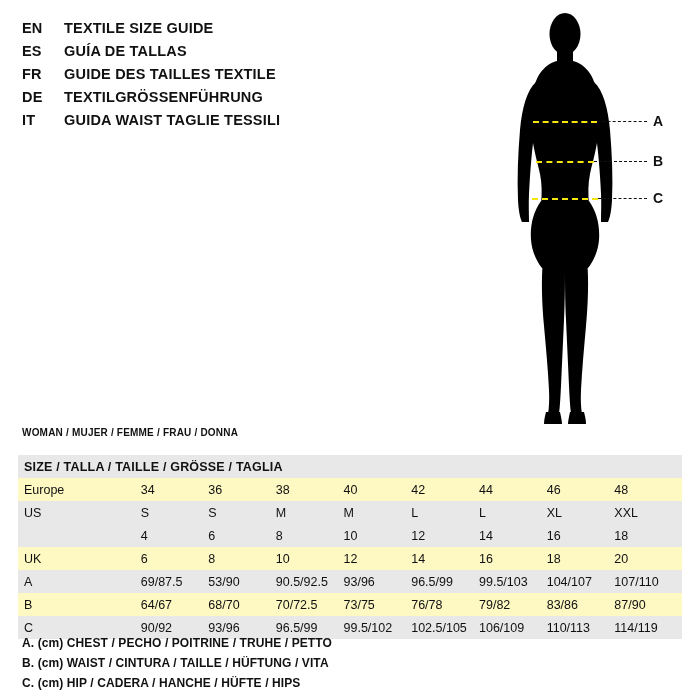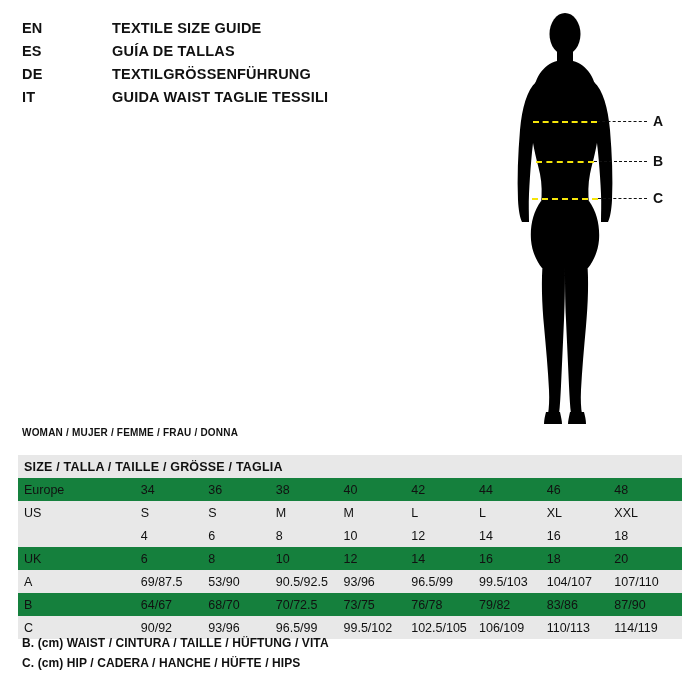--- a/index.html
+++ b/index.html
@@ -21,21 +21,20 @@
     position: absolute;
     left: 22px;
     top: 20px;
     width: 330px;
   }
   .lang-row {
     display: flex;
     align-items: baseline;
     margin-bottom: 2px;
     height: 21px;
-    gap: 48px;
   }
   .lang-code {
     width: 42px;
     font-size: 14.5px;
     font-weight: bold;
     letter-spacing: 0.2px;
   }
   .lang-text {
     font-size: 14.5px;
     font-weight: bold;
@@ -93,21 +92,21 @@
   }
   #size-table td {
     padding: 3px 0 3px 0;
     vertical-align: middle;
     height: 17px;
   }
   #size-table tr.shaded {
     background: #e8e8e8;
   }
   #size-table tr.plain {
-    background: #15803d;
+    background: #fef9c3;
   }
   .hdr-row td {
     font-weight: bold;
     letter-spacing: 0.2px;
   }
   .col-label {
     width: 118px;
     padding-left: 6px !important;
     font-weight: normal;
   }
@@ -135,20 +134,24 @@
 <body>
 
 <div id="lang-block">
   <div class="lang-row">
     <div class="lang-code">EN</div>
     <div class="lang-text">TEXTILE SIZE GUIDE</div>
   </div>
   <div class="lang-row">
     <div class="lang-code">ES</div>
     <div class="lang-text">GUÍA DE TALLAS</div>
+  </div>
+  <div class="lang-row">
+    <div class="lang-code">FR</div>
+    <div class="lang-text">GUIDE DES TAILLES TEXTILE</div>
   </div>
   <div class="lang-row">
     <div class="lang-code">DE</div>
     <div class="lang-text">TEXTILGRÖSSENFÜHRUNG</div>
   </div>
   <div class="lang-row">
     <div class="lang-code">IT</div>
     <div class="lang-text">GUIDA WAIST TAGLIE TESSILI</div>
   </div>
 </div>
@@ -321,15 +324,16 @@
       <td class="cell">99.5/102</td>
       <td class="cell">102.5/105</td>
       <td class="cell">106/109</td>
       <td class="cell">110/113</td>
       <td class="cell">114/119</td>
     </tr>
   </tbody>
 </table>
 
 <div id="legend">
+  <div class="legend-row">A. (cm) CHEST / PECHO / POITRINE / TRUHE / PETTO</div>
   <div class="legend-row">B. (cm) WAIST / CINTURA / TAILLE / HÜFTUNG / VITA</div>
   <div class="legend-row">C. (cm) HIP / CADERA / HANCHE / HÜFTE / HIPS</div>
 </div>
 
 </body></html>

